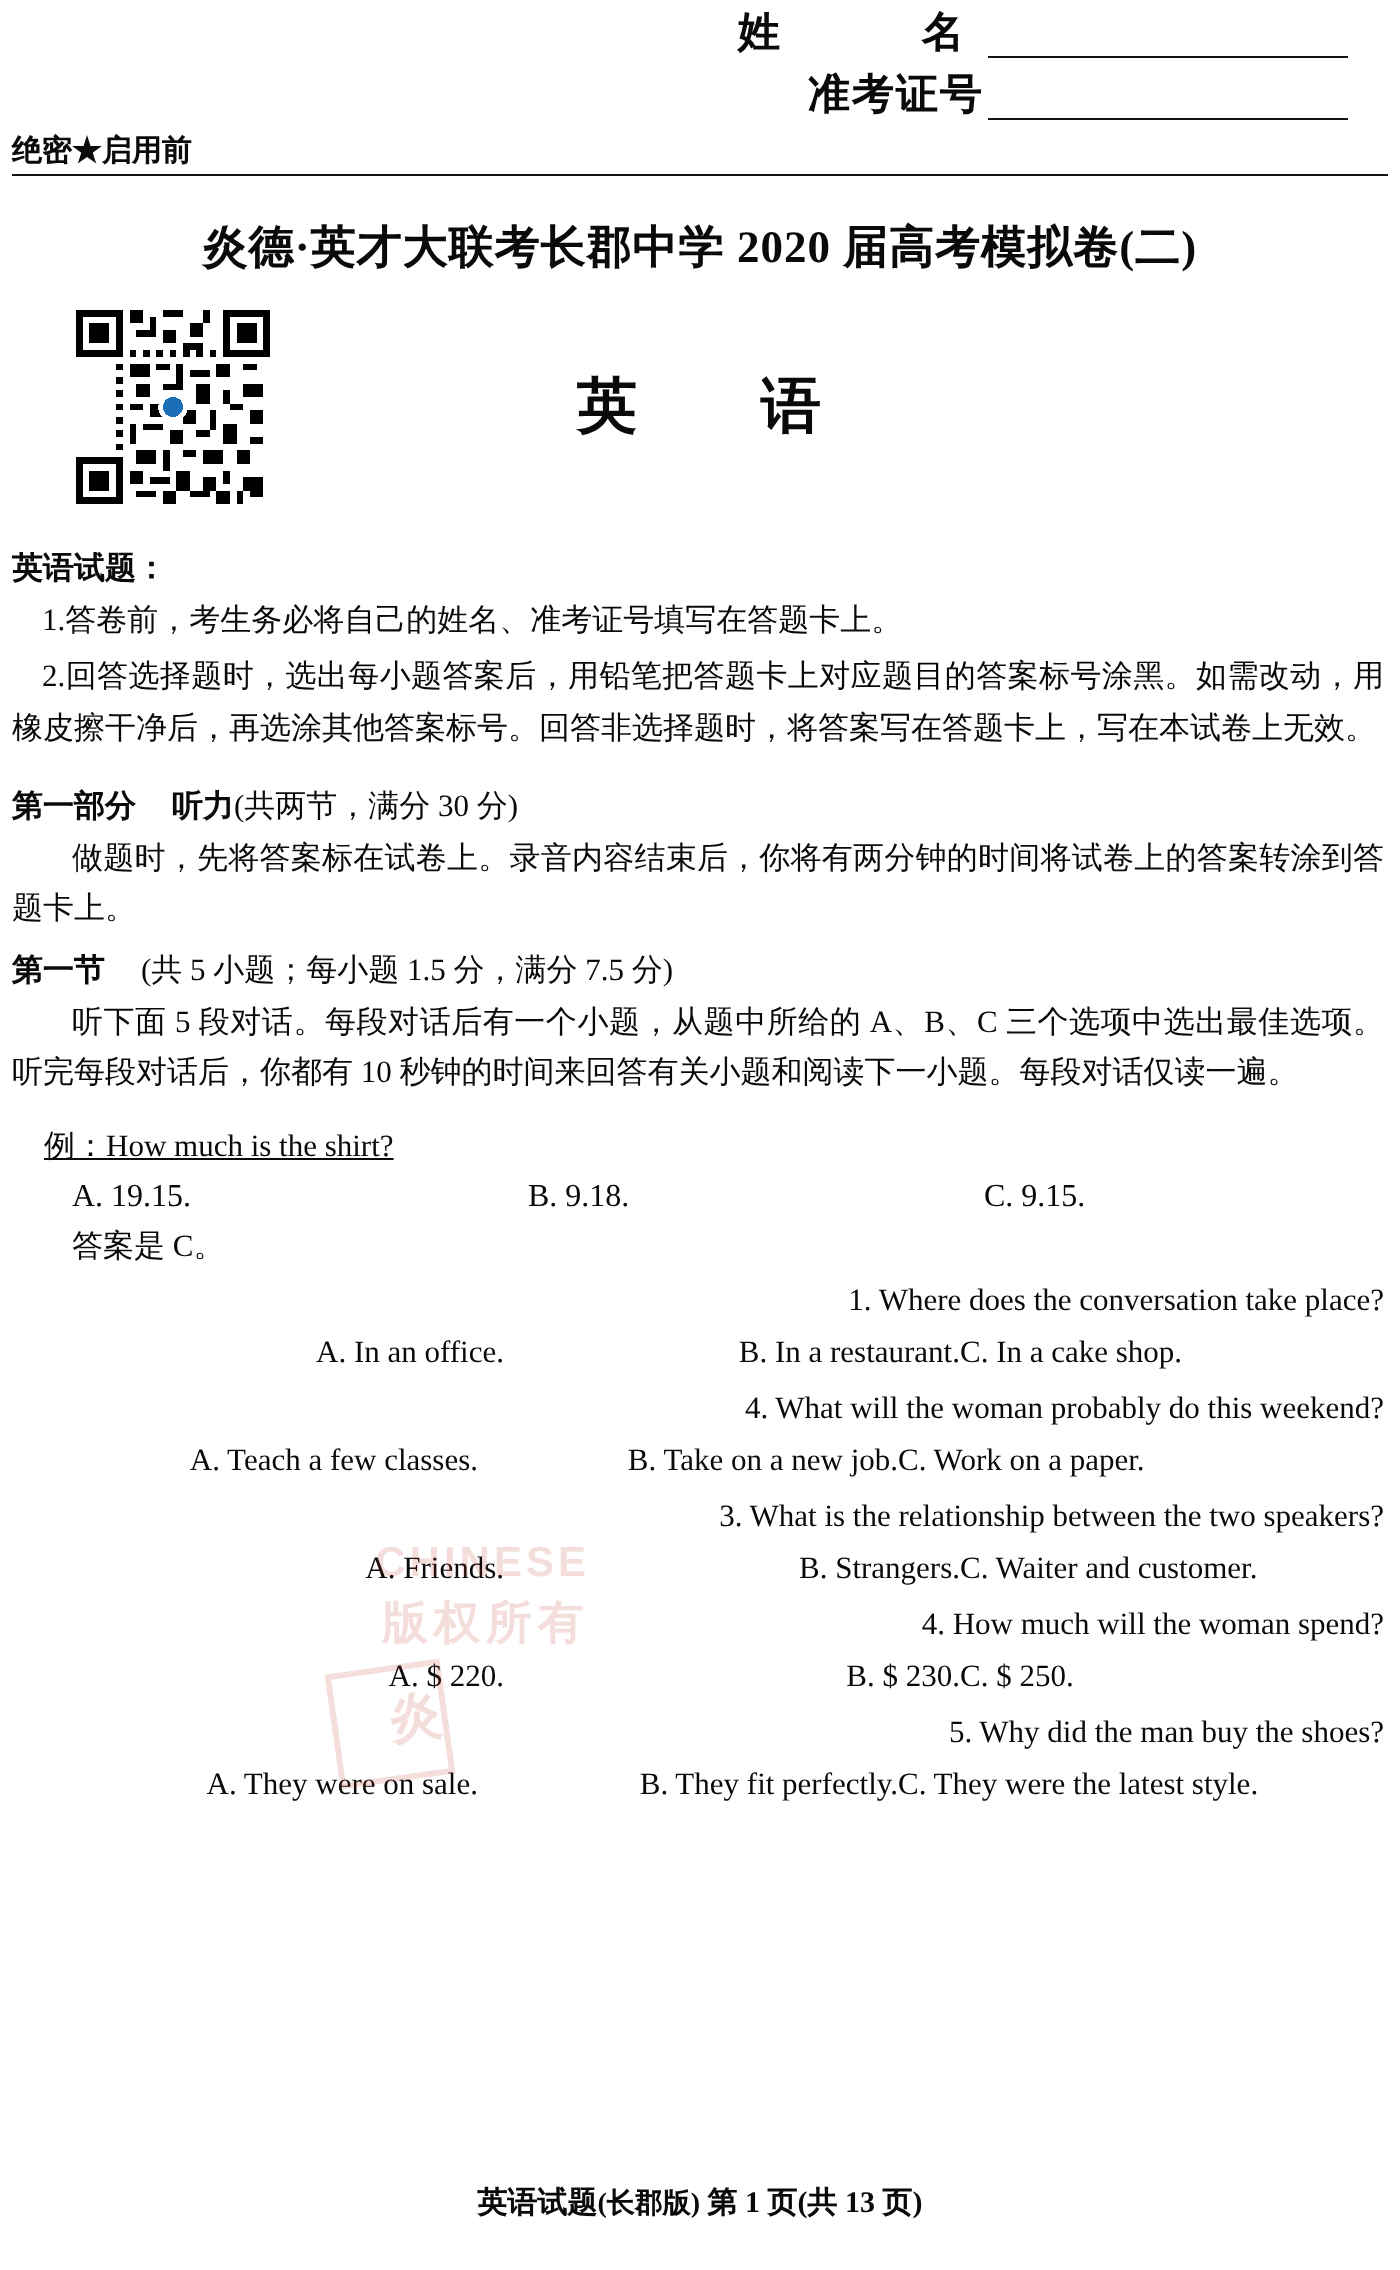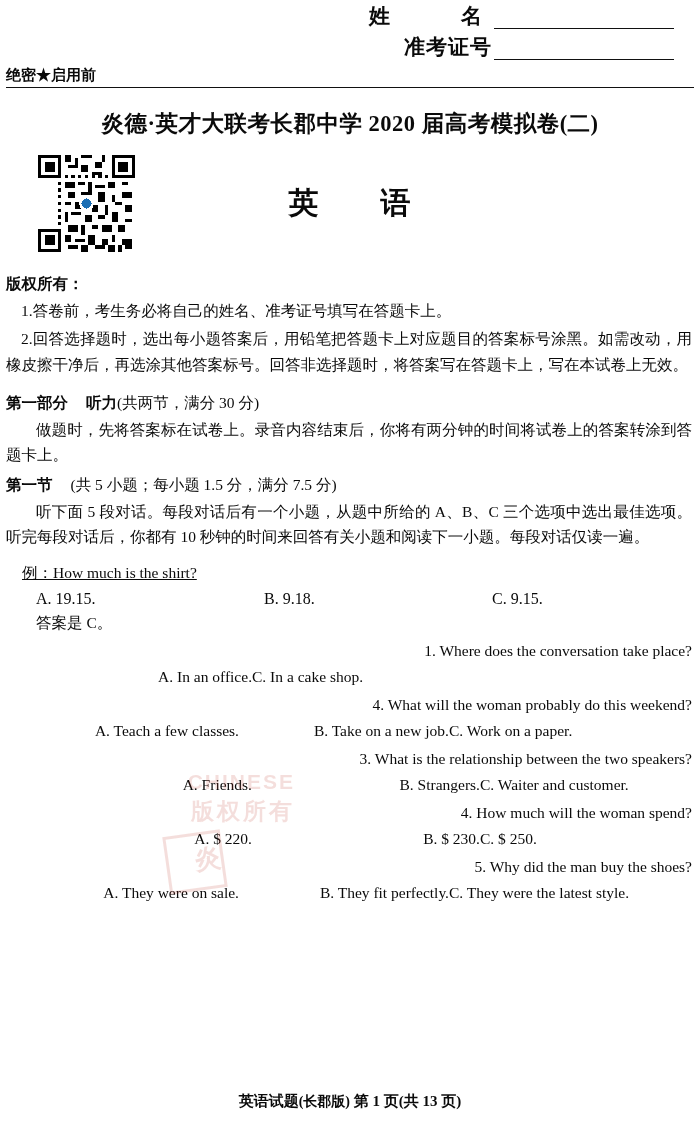--- a/index.html
+++ b/index.html
@@ -297,21 +297,21 @@
           <rect x="24" y="27" width="1" height="2"></rect>
             <rect x="26" y="27" width="2" height="1"></rect>
         </g>
         <circle cx="14.5" cy="14.5" r="2.2" fill="#ffffff"></circle>
         <circle cx="14.5" cy="14.5" r="1.5" fill="#1b6fb5"></circle>
       </svg>
     </div>
     <div class="subject">英　语</div>
   </div>
 
-  <div class="section-head">版权所有：</div>
+  <div class="section-head">英语试题：</div>
   <div class="para indent1">1.答卷前，考生务必将自己的姓名、准考证号填写在答题卡上。</div>
   <div class="para indent1">2.回答选择题时，选出每小题答案后，用铅笔把答题卡上对应题目的答案标号涂黑。如需改动，用橡皮擦干净后，再选涂其他答案标号。回答非选择题时，将答案写在答题卡上，写在本试卷上无效。</div>
 
   <div class="part-line">
     <b>第一部分</b><span class="gap"></span><b>听力</b><span>(共两节，满分 30 分)</span>
   </div>
   <div class="para indent2">做题时，先将答案标在试卷上。录音内容结束后，你将有两分钟的时间将试卷上的答案转涂到答题卡上。</div>
 
   <div class="part-line" style="margin-top:8px;">
     <b>第一节</b><span class="gap"></span><span>(共 5 小题；每小题 1.5 分，满分 7.5 分)</span>
@@ -327,20 +327,21 @@
     <span class="opt c3">C. 9.15.</span>
   </div>
   <div class="answer-line">答案是 C。</div>
 
   <div class="q-block">
 
     <div>
       <div class="q-stem">1. Where does the conversation take place?</div>
       <div class="q-options">
         <span class="opt c1">A. In an office.</span>
+        <span class="opt c2">B. In a restaurant.</span>
         <span class="opt c3">C. In a cake shop.</span>
       </div>
     </div>
 
     <div>
       <div class="q-stem">4. What will the woman probably do this weekend?</div>
       <div class="q-options tight">
         <span class="opt c1">A. Teach a few classes.</span>
         <span class="opt c2">B. Take on a new job.</span>
         <span class="opt c3">C. Work on a paper.</span>

